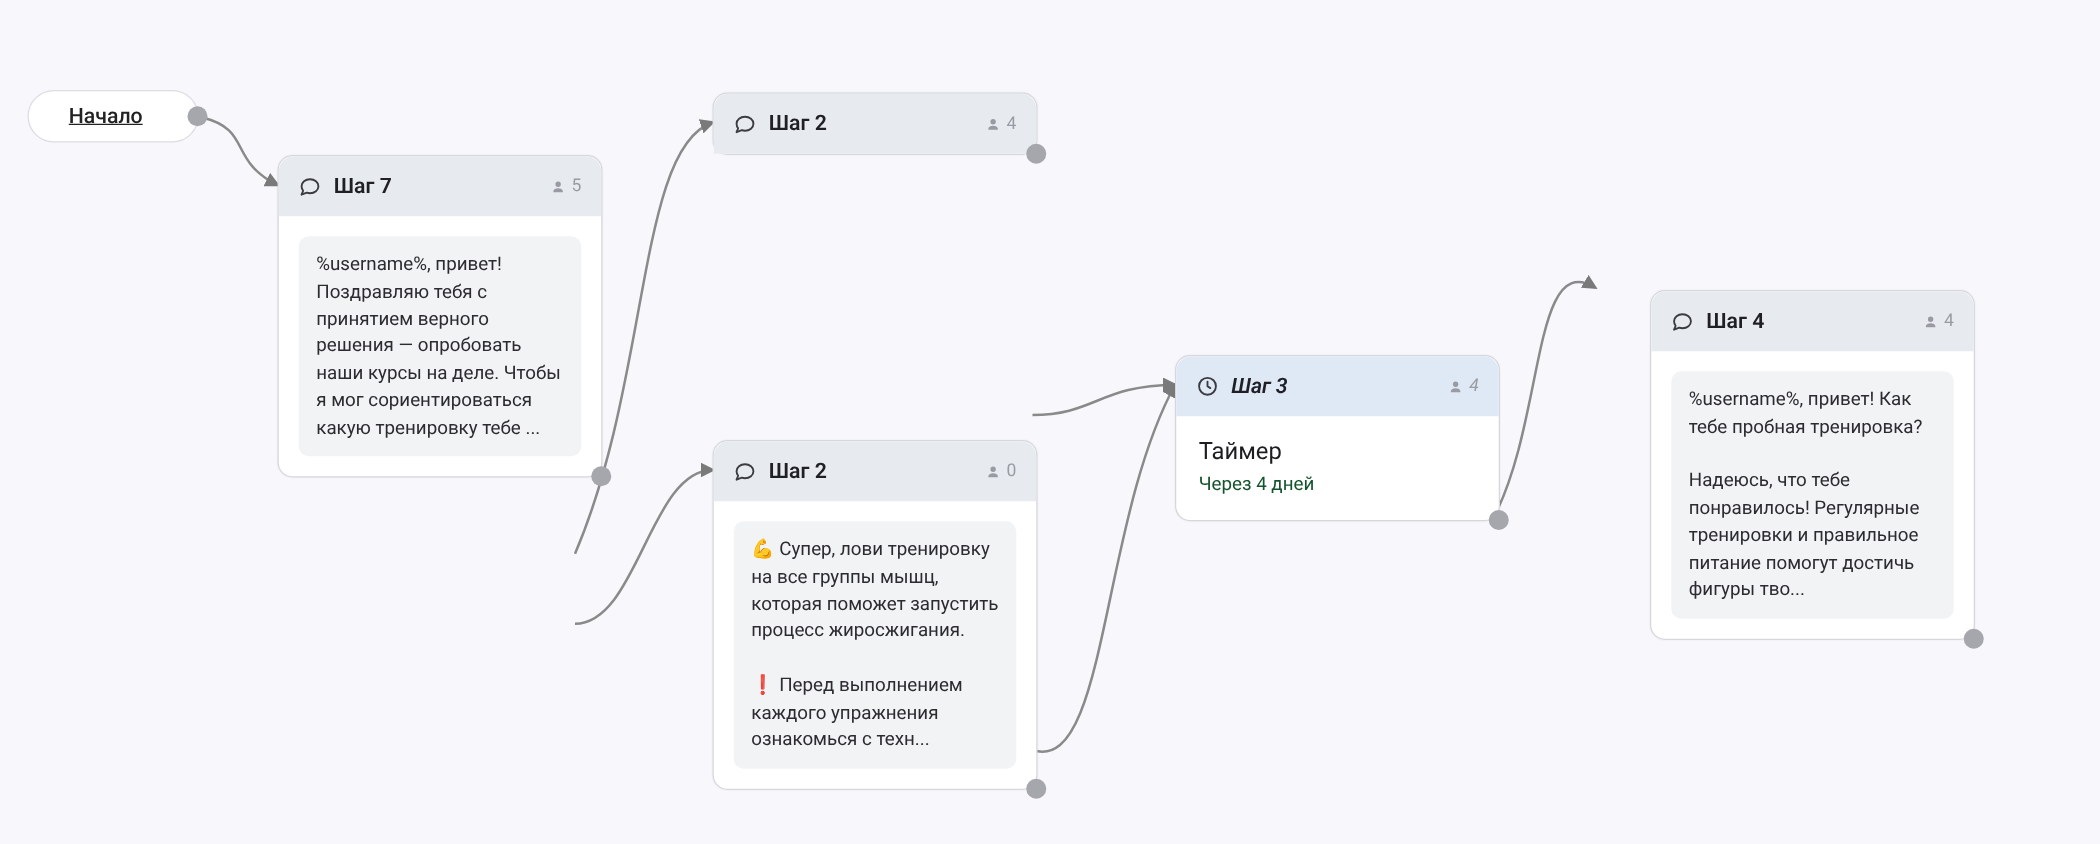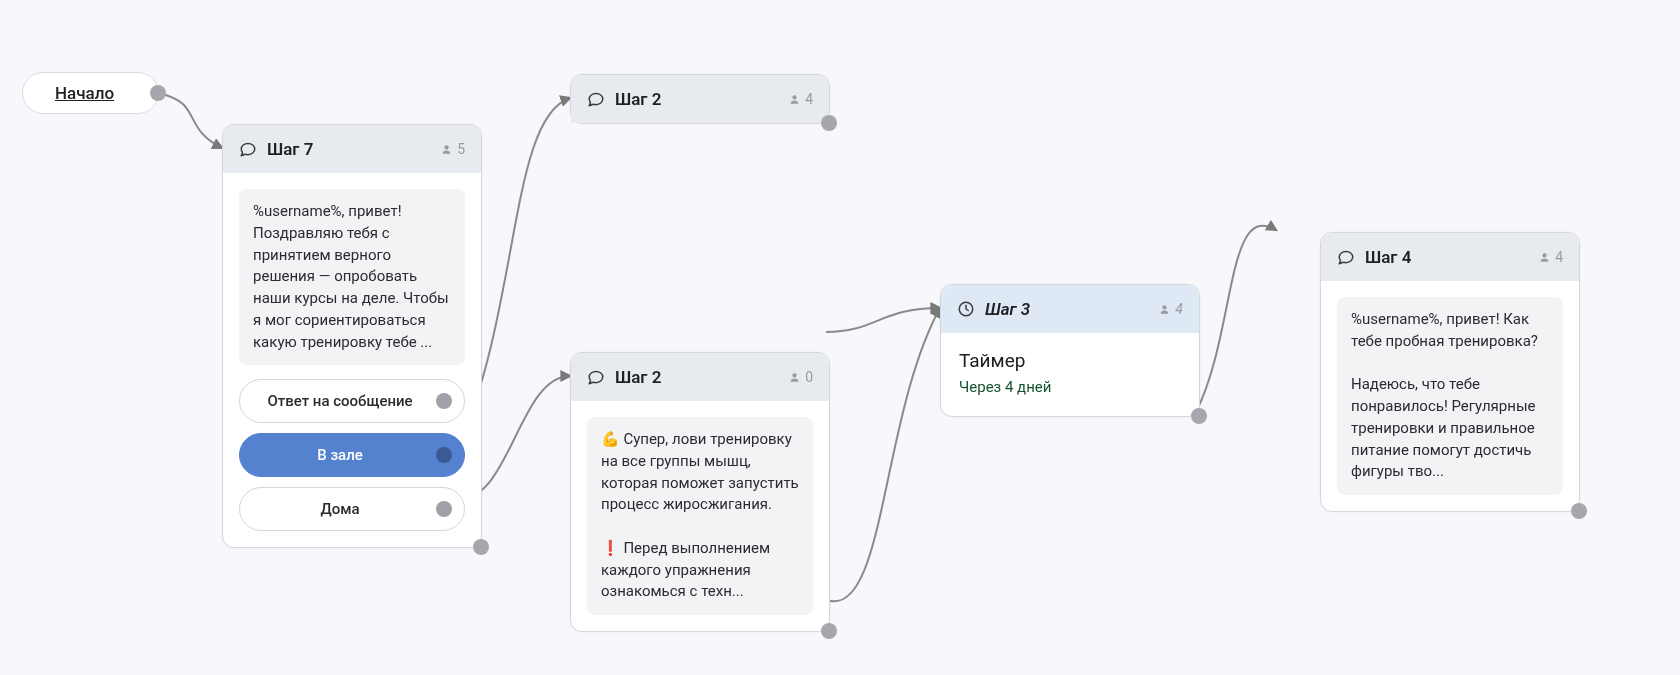--- a/index.html
+++ b/index.html
@@ -164,25 +164,20 @@
         <div class="count-wrap">
           <svg viewBox="0 0 24 24" width="13" height="13" fill="currentColor">
             <path d="M12 12a4 4 0 1 0 0-8 4 4 0 0 0 0 8zm0 2c-3.5 0-7 1.8-7 4.5V20h14v-1.5c0-2.7-3.5-4.5-7-4.5z"></path>
           </svg>
           <span>5</span>
         </div>
       </div>
       <div class="port" style="right: -8px; bottom: -8px;"></div>
       <div class="step-body">
         <div class="msg-block">%username%, привет! Поздравляю тебя с принятием верного решения — опробовать наши курсы на деле. Чтобы я мог сориентироваться какую тренировку тебе ...</div>
-        <div class="btn-list">
-          <div class="reply-btn"><span>Ответ на сообщение</span><span class="btn-port"></span></div>
-          <div class="reply-btn selected"><span>В зале</span><span class="btn-port"></span></div>
-          <div class="reply-btn"><span>Дома</span><span class="btn-port"></span></div>
-        </div>
       </div>
     </div>
     <div class="step-card" style="left: 570px; top: 74px;">
       <div class="step-header">
         <span class="icon-wrap">
           <svg viewBox="0 0 24 24" fill="none" stroke="currentColor" stroke-width="2" stroke-linecap="round" stroke-linejoin="round">
             <path d="M21 12c0 4.2-4 7.5-9 7.5-1.2 0-2.4-.2-3.4-.6L3 21l1.7-4.2C3.6 15.5 3 13.8 3 12c0-4.2 4-7.5 9-7.5s9 3.3 9 7.5z"></path>
           </svg>
         </span>
         <span class="step-title">Шаг 2</span>

